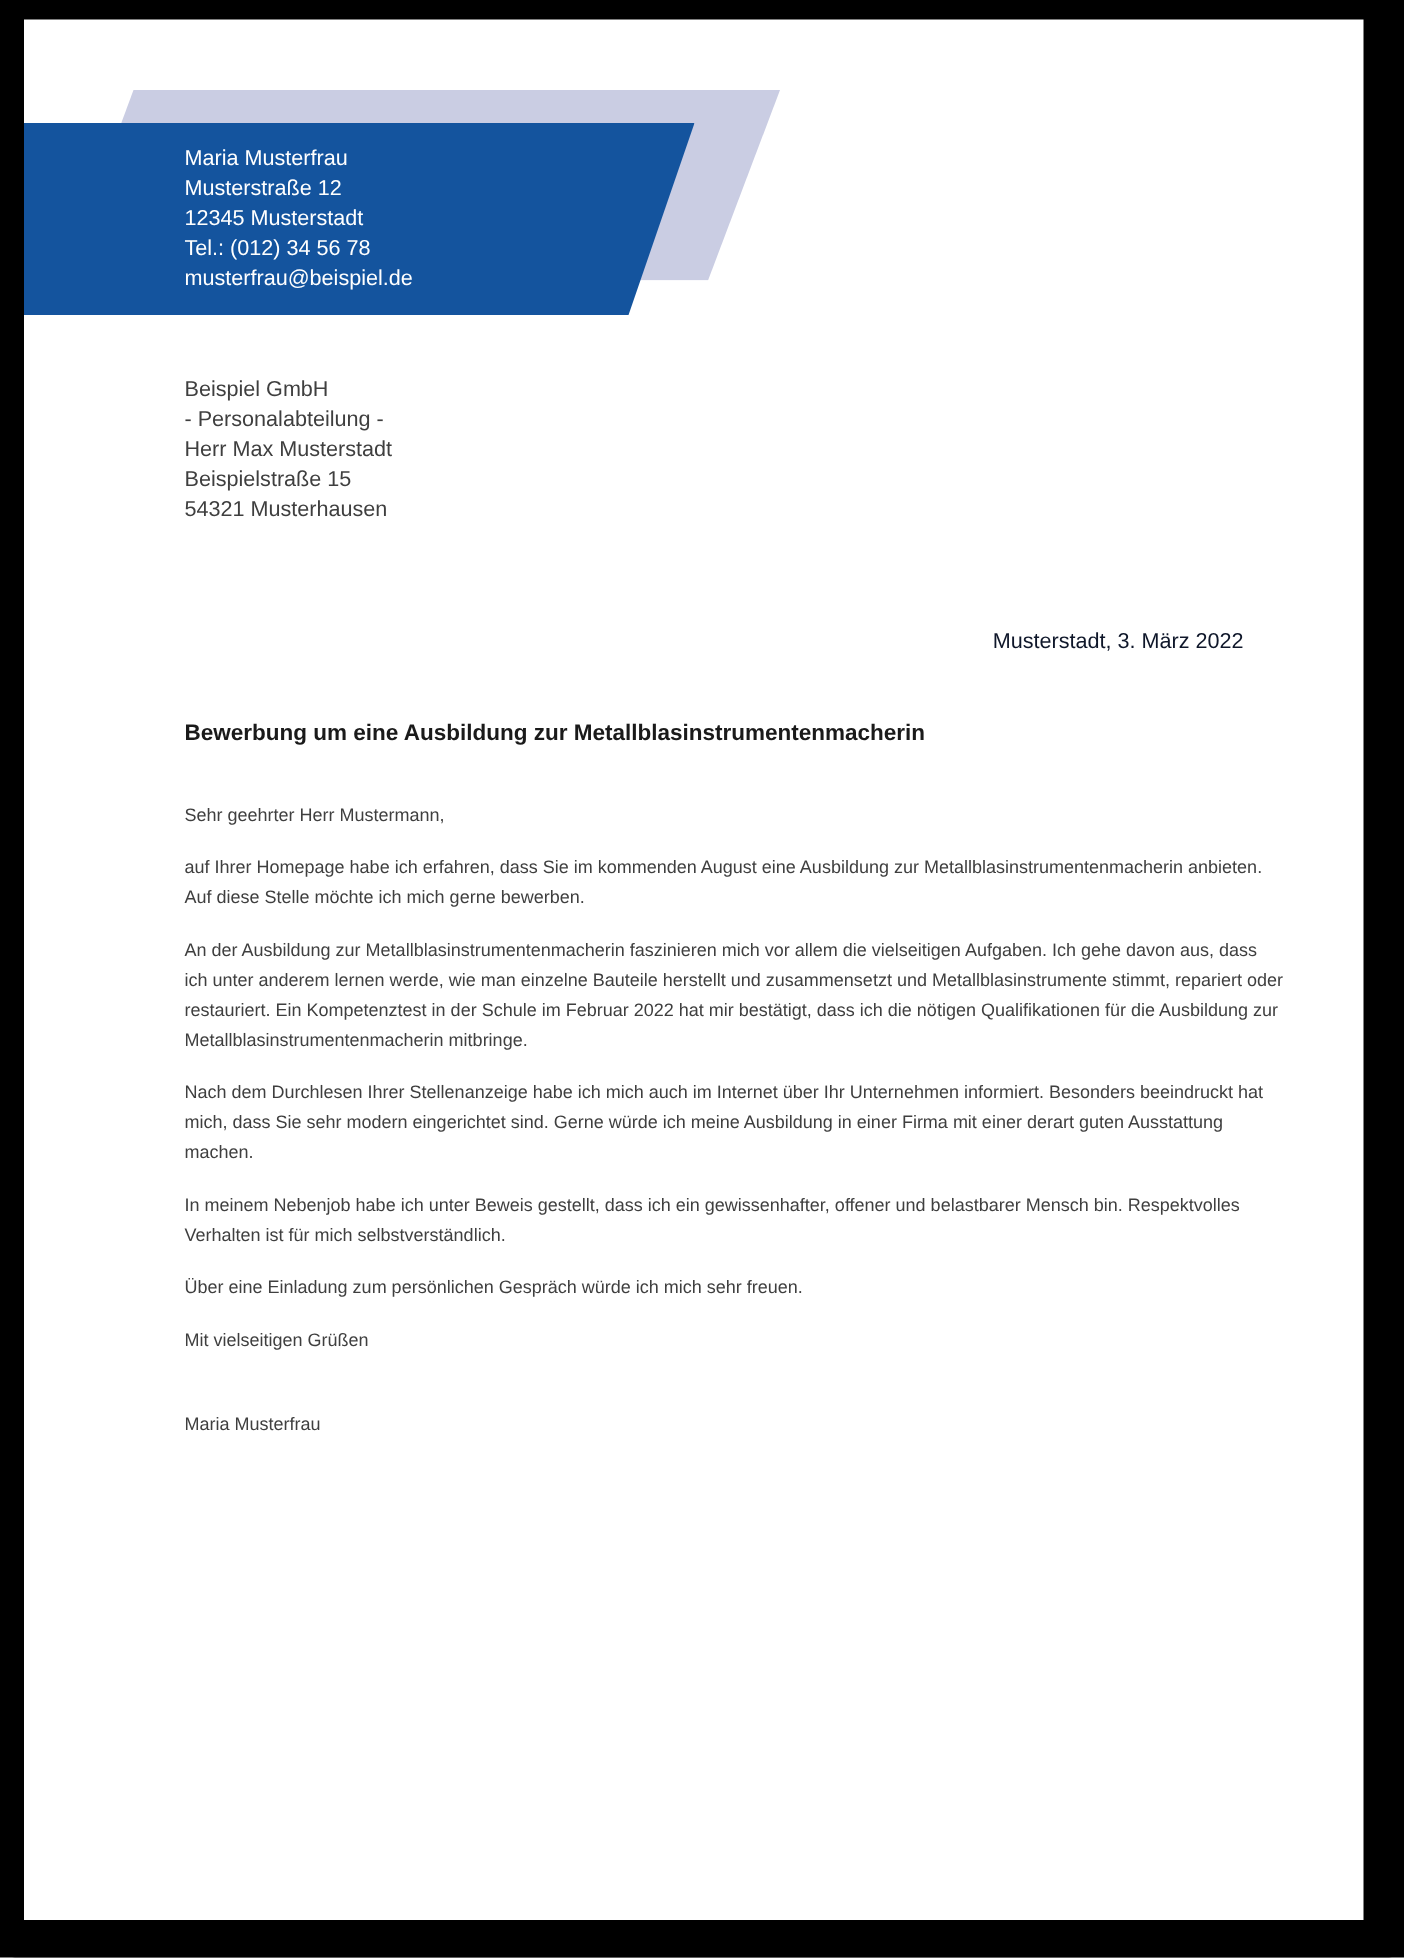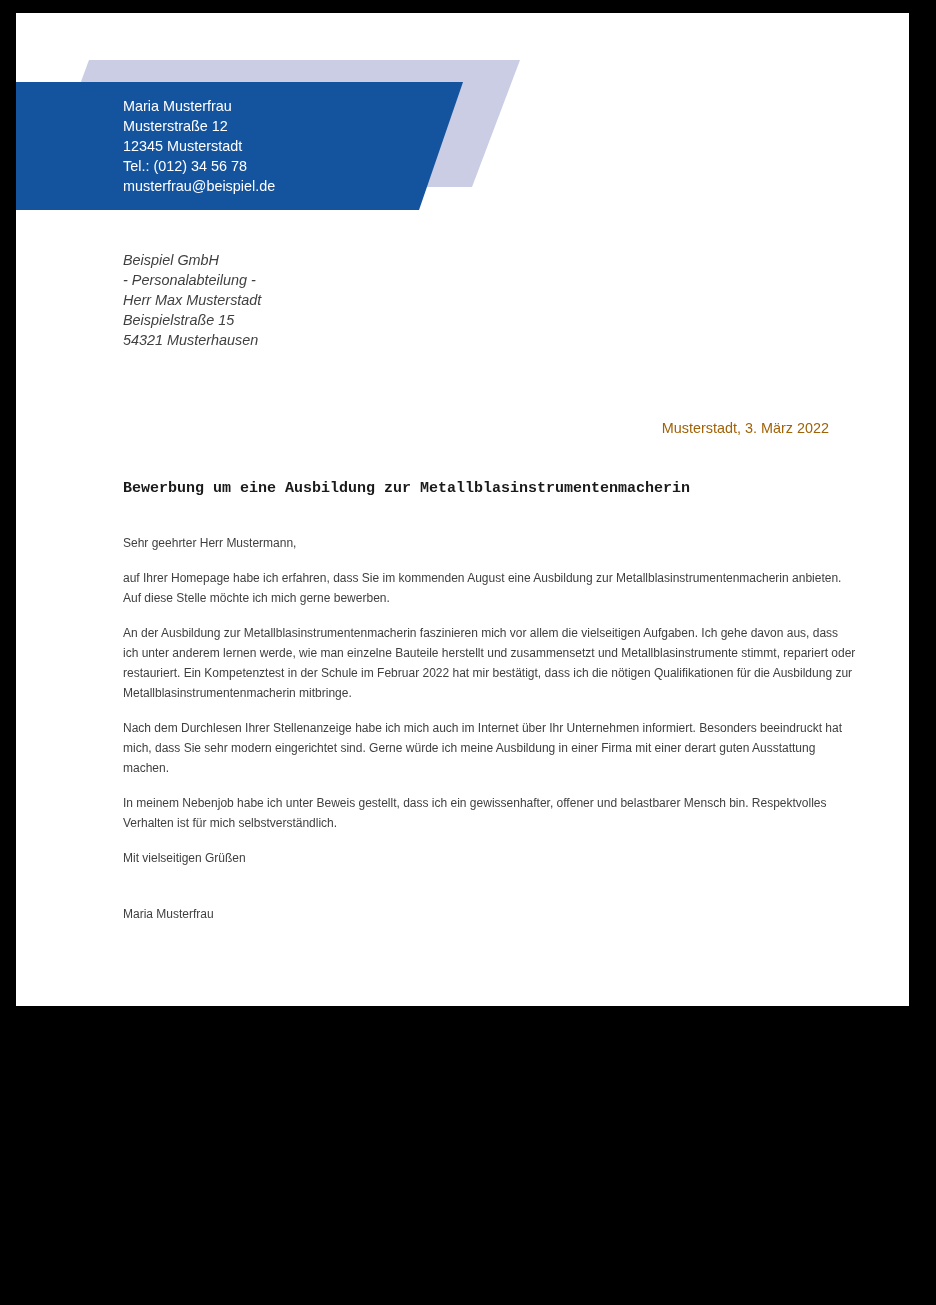--- a/index.html
+++ b/index.html
@@ -1,21 +1,21 @@
 <!DOCTYPE html>
 <html lang="de"><head>
 <meta charset="utf-8">
 <style>
   html, body { margin: 0; padding: 0; }
   body { background: #000; font-family: "Liberation Sans", sans-serif; }
 
   .canvas {
     position: relative;
     width: 936px;
-    height: 1006px;
+    height: 1305px;
     background: #000;
     border-radius: 10px;
     overflow: hidden;
   }
 
   .paper {
     position: absolute;
     left: 16px;
     top: 13px;
     width: 893px;
@@ -51,52 +51,50 @@
     color: #ffffff;
     font-size: 14.4px;
     line-height: 20px;
     white-space: nowrap;
   }
 
   .recipient {
     position: absolute;
     left: 107px;
     top: 237px;
-    font-style: italic;
   }
   .recipient-line {
     color: #3f3f3f;
     font-size: 14.4px;
     line-height: 20px;
     white-space: nowrap;
   }
 
   .dateline {
     position: absolute;
     left: 107px;
     top: 405px;
     width: 733px;
     box-sizing: border-box;
     padding-right: 27px;
     text-align: right;
-    color: #a16207;
+    color: #0f172a;
     font-size: 14.4px;
     line-height: 20px;
   }
 
   .subject {
     position: absolute;
     left: 107px;
     top: 466px;
     width: 733px;
     color: #1a1a1a;
     font-size: 15px;
     font-weight: 700;
     line-height: 20px;
-    font-family: Liberation Mono, monospace;
   }
 
   .letter-body {
     position: absolute;
     left: 107px;
     top: 520px;
     width: 733px;
     color: #3f3f3f;
     font-size: 12px;
     line-height: 20px;
@@ -134,18 +132,19 @@
     <div class="dateline">Musterstadt, 3. März 2022</div>
 
     <div class="subject">Bewerbung um eine Ausbildung zur Metallblasinstrumentenmacherin</div>
 
     <div class="letter-body">
       <p>Sehr geehrter Herr Mustermann,</p>
       <p>auf Ihrer Homepage habe ich erfahren, dass Sie im kommenden August eine Ausbildung zur Metallblasinstrumentenmacherin anbieten. Auf diese Stelle möchte ich mich gerne bewerben.</p>
       <p>An der Ausbildung zur Metallblasinstrumentenmacherin faszinieren mich vor allem die vielseitigen Aufgaben. Ich gehe davon aus, dass ich unter anderem lernen werde, wie man einzelne Bauteile herstellt und zusammensetzt und Metallblasinstrumente stimmt, repariert oder restauriert. Ein Kompetenztest in der Schule im Februar 2022 hat mir bestätigt, dass ich die nötigen Qualifikationen für die Ausbildung zur Metallblasinstrumentenmacherin mitbringe.</p>
       <p>Nach dem Durchlesen Ihrer Stellenanzeige habe ich mich auch im Internet über Ihr Unternehmen informiert. Besonders beeindruckt hat mich, dass Sie sehr modern eingerichtet sind. Gerne würde ich meine Ausbildung in einer Firma mit einer derart guten Ausstattung machen.</p>
       <p>In meinem Nebenjob habe ich unter Beweis gestellt, dass ich ein gewissenhafter, offener und belastbarer Mensch bin. Respektvolles Verhalten ist für mich selbstverständlich.</p>
+      <p>Über eine Einladung zum persönlichen Gespräch würde ich mich sehr freuen.</p>
       <p class="closing">Mit vielseitigen Grüßen</p>
       <p class="signature">Maria Musterfrau</p>
     </div>
 
   </div>
 </div>
 
 </body></html>

